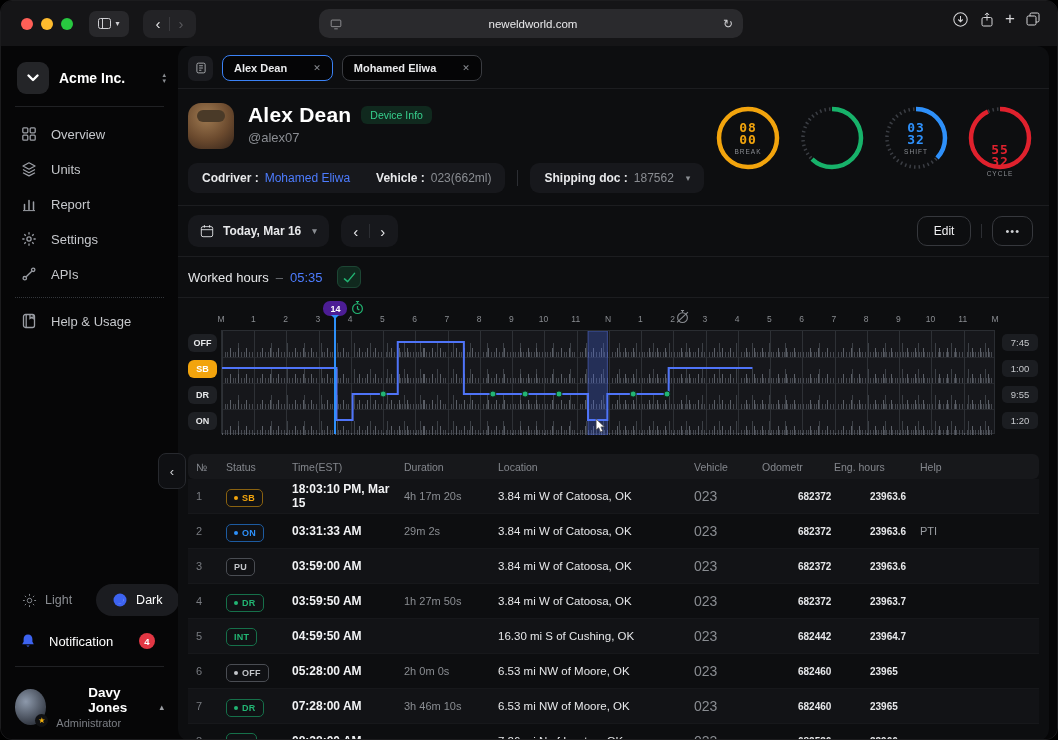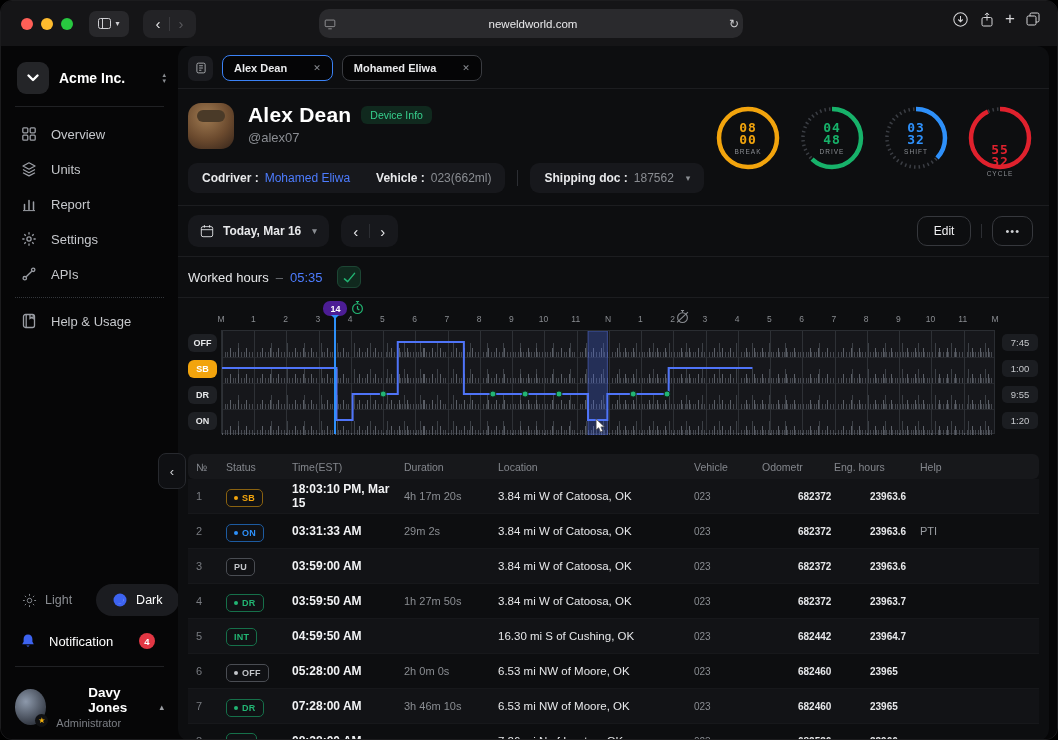--- a/index.html
+++ b/index.html
@@ -10,21 +10,21 @@
   .chrome { height:45px; background:#151517; display:flex; align-items:center; padding:0 14px; position:relative; }
   .traffic { display:flex; gap:8px; margin-left:6px; }
   .tl { width:12px; height:12px; border-radius:50%; }
   .tl.r{background:#ff5f57;} .tl.y{background:#febc2e;} .tl.g{background:#28c840;}
   .chr-btn { background:#28282b; border:none; border-radius:7px; height:26px; display:flex; align-items:center; justify-content:center; gap:4px; color:#cfcfd2; cursor:pointer; }
   .sidebar-toggle { width:40px; margin-left:16px; }
   .chr-nav { display:flex; align-items:center; background:#232326; border-radius:8px; height:28px; margin-left:14px; padding:0 4px; }
   .chr-nav .nbtn { background:none; border:none; color:#e6e6e8; font-size:15px; width:22px; cursor:pointer; }
   .chr-nav .nbtn.dim { color:#5a5a5e; }
   .chr-nav .vsep { width:1px; height:14px; background:#3a3a3e; }
-  .urlbar { position:absolute; left:318px; top:8px; width:424px; height:29px; background:#2a2a2d; border-radius:10px; display:flex; align-items:center; padding:0 4px; }
+  .urlbar { position:absolute; left:318px; top:8px; width:424px; height:29px; background:#2a2a2d; border-radius:10px; display:flex; align-items:center; padding:0 10px; }
   .urlbar .site-icon { color:#9a9a9e; display:flex; }
   .urlbar .url { flex:1; text-align:center; color:#e9e9eb; font-size:11.5px; }
   .urlbar .reload { color:#cfcfd2; font-size:12px; cursor:pointer; }
   .chr-right { position:absolute; right:16px; top:8px; display:flex; align-items:center; gap:10px; color:#d6d6d8; }
   .chr-right .ibtn { background:none; border:none; color:#d6d6d8; display:flex; align-items:center; cursor:pointer; font-size:17px; }
 
   
   .app { display:flex; height:695px; background:#060607; }
   .sidebar { width:177px; padding:8px 0 10px 0; display:flex; flex-direction:column; position:relative; }
   .panel { flex:1; margin:0 8px 0 0; background:#0d0e10; border-radius:12px; position:relative; }
@@ -132,21 +132,21 @@
 
   
   .tbl { margin:8px 10px 0 10px; }
   .t-head { display:grid; grid-template-columns:30px 66px 112px 94px 196px 68px 72px 86px 1fr; align-items:center; height:25px; background:#17181b; border-radius:6px; padding:0 8px; color:#84878d; font-size:10.5px; }
   .t-row { display:grid; grid-template-columns:30px 66px 112px 94px 196px 68px 72px 86px 1fr; align-items:center; height:35px; padding:0 8px; border-bottom:1px solid #17181b; }
   .t-row.odd { background:#121316; }
   .c-num { color:#787b80; font-size:11px; }
   .c-time { color:#f2f3f5; font-size:12px; font-weight:bold; }
   .c-dur { color:#8a8d92; font-size:11px; }
   .c-loc { color:#e6e7e9; font-size:11.5px; }
-  .c-veh { color:#8a8d92; font-size:10px; }
+  .c-veh { color:#8a8d92; font-size:14px; }
   .c-odo,.c-eng { color:#e6e7e9; font-size:10px; font-weight:bold;margin-left:36px; }
   .c-notes { color:#9a9da2; font-size:11px; }
   .badge { display:inline-flex; align-items:center; gap:4px; height:18px; padding:0 7px; border-radius:5px; border:1px solid; font-size:9px; font-weight:bold; letter-spacing:.3px; background:#101114; }
   .badge .dot { width:4px; height:4px; border-radius:50%; }
 </style>
 </head>
 <body>
 
 <div class="window">
 
@@ -371,25 +371,20 @@
                 <div class="g-num" style="color: rgb(242, 164, 13);">08</div>
                 <div class="g-num" style="color: rgb(242, 164, 13);">00</div>
                 <div class="g-label">BREAK</div>
               </div>
             </div>
             <div class="gauge">
               <svg width="66" height="66" viewBox="0 0 66 66">
                 <circle cx="33" cy="33" r="29" fill="none" stroke="#3b3e44" stroke-width="3.5" stroke-dasharray="1.5 3.1"></circle>
                 <circle cx="33" cy="33" r="29" fill="none" stroke="#17B26A" stroke-width="4.5" stroke-dasharray="112.97167182308897 182.212373908208" transform="rotate(-90 33 33)"></circle>
               </svg>
-              <div class="g-text">
-                <div class="g-num" style="color: rgb(23, 178, 106);">04</div>
-                <div class="g-num" style="color: rgb(23, 178, 106);">48</div>
-                <div class="g-label">DRIVE</div>
-              </div>
             </div>
             <div class="gauge">
               <svg width="66" height="66" viewBox="0 0 66 66">
                 <circle cx="33" cy="33" r="29" fill="none" stroke="#3b3e44" stroke-width="3.5" stroke-dasharray="1.5 3.1"></circle>
                 <circle cx="33" cy="33" r="29" fill="none" stroke="#2E90FA" stroke-width="4.5" stroke-dasharray="67.41857834603697 182.212373908208" transform="rotate(-90 33 33)"></circle>
               </svg>
               <div class="g-text">
                 <div class="g-num" style="color: rgb(46, 144, 250);">03</div>
                 <div class="g-num" style="color: rgb(46, 144, 250);">32</div>
                 <div class="g-label">SHIFT</div>

